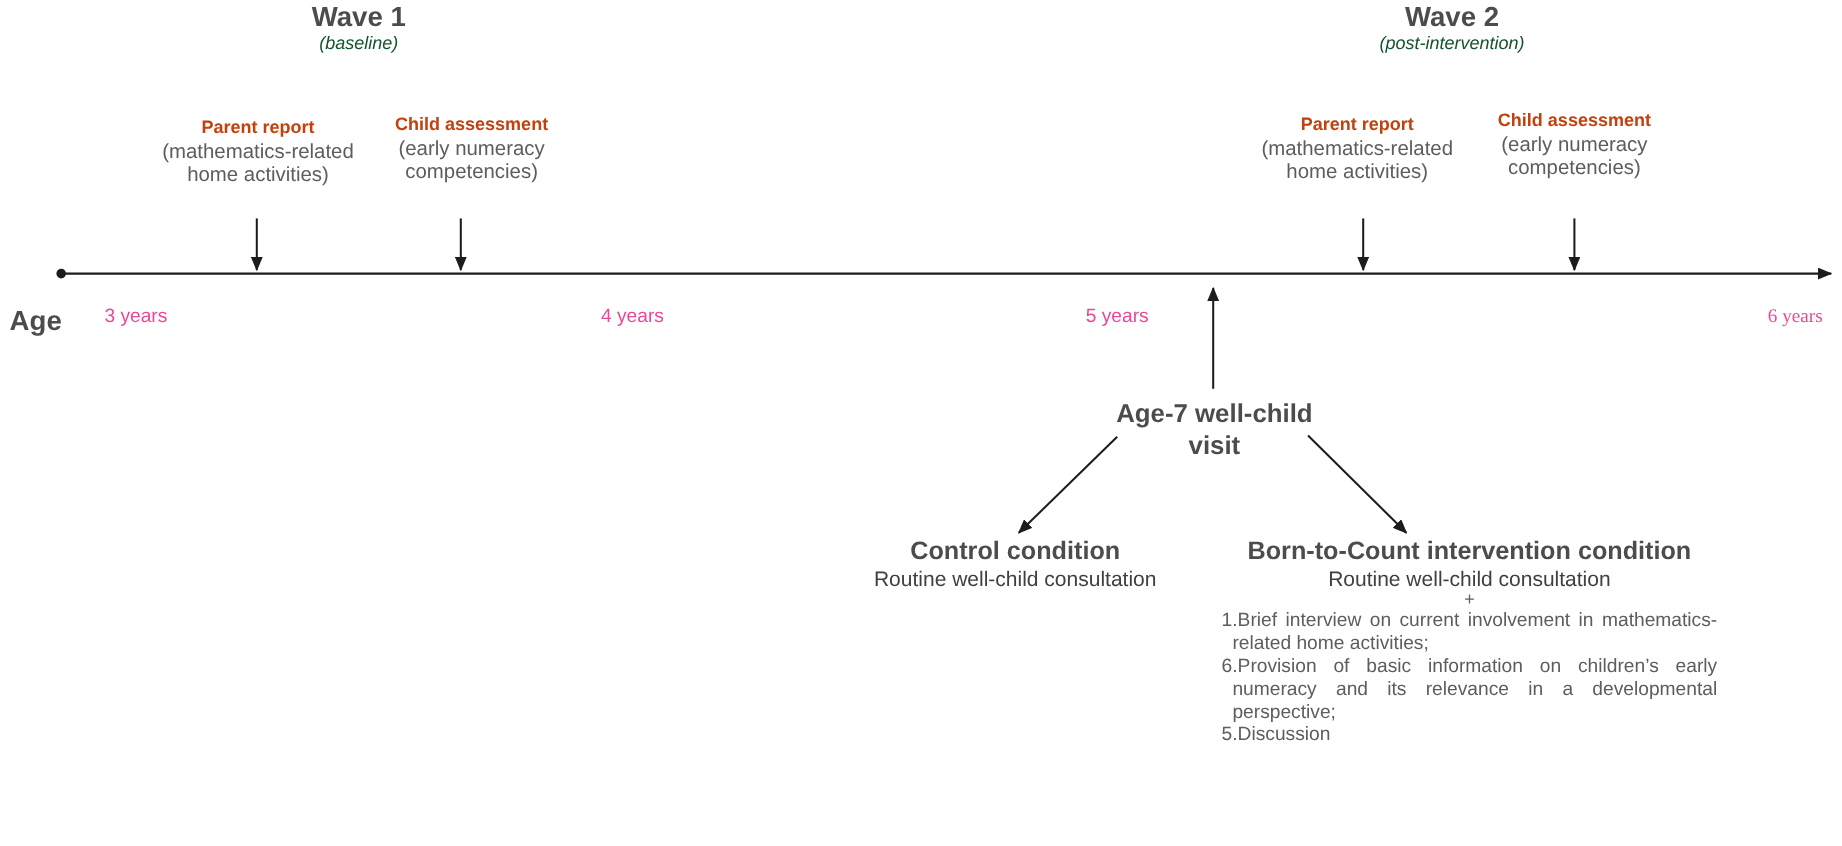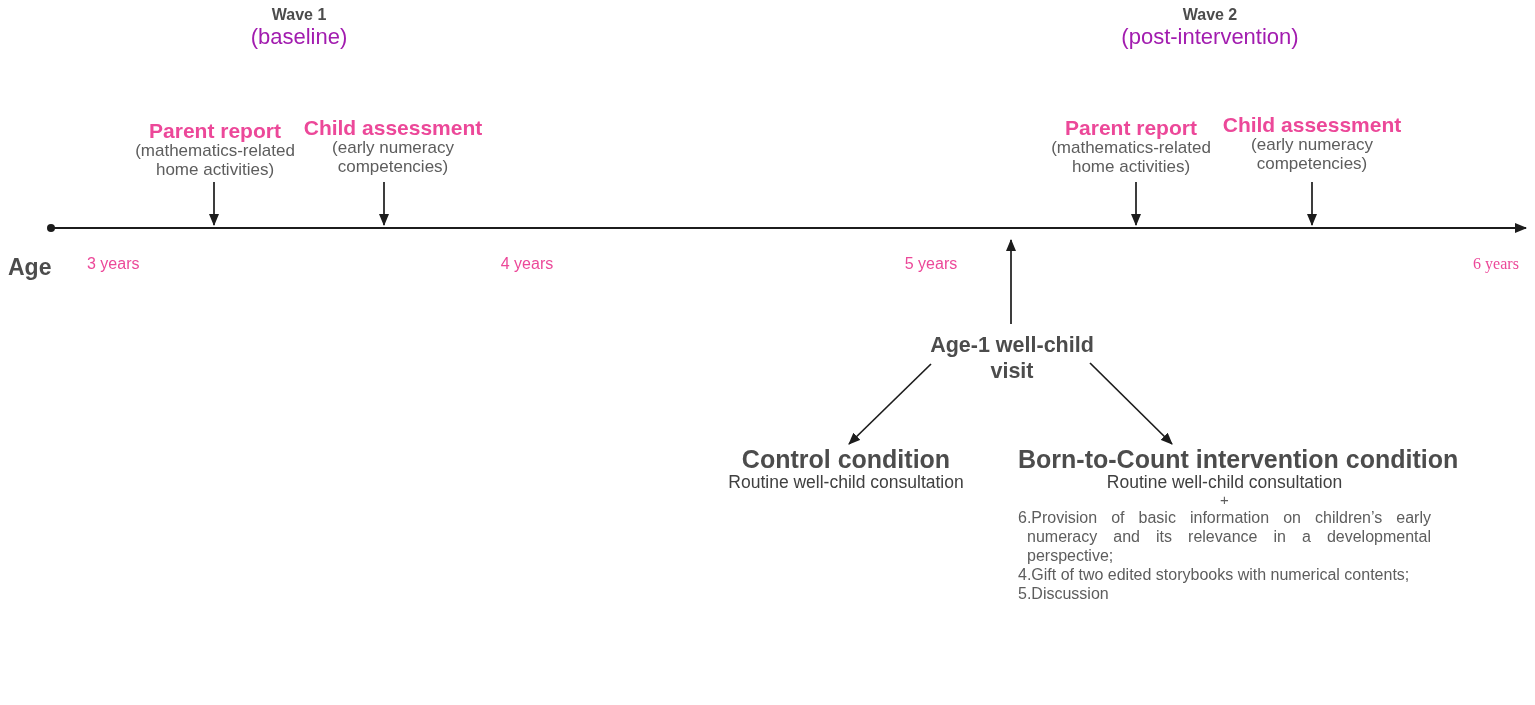--- a/index.html
+++ b/index.html
@@ -7,33 +7,33 @@
     position:relative;
     width:1535px;height:705px;
     background:#ffffff;
     font-family:"Liberation Sans", sans-serif;
     overflow:hidden;
   }
   .abs{position:absolute;}
   .cx{transform:translateX(-50%);}
   .center{text-align:center;}
 
-  .wave-title{font-size:16px;font-weight:bold;color:#4c4c4c;line-height:25px;}
-  .wave-subtitle{font-size:22px;color:#a21caf;line-height:20px;}
+  .wave-title{font-size:23px;font-weight:bold;color:#4c4c4c;line-height:25px;}
+  .wave-subtitle{font-size:15px;color:#14532d;line-height:20px;font-style:italic;}
 
   .assess{white-space:nowrap;}
-  .assess-title{font-size:21px;font-weight:bold;color:#ec4899;line-height:23px;margin-top:24px;}
+  .assess-title{font-size:15px;font-weight:bold;color:#c2410c;line-height:23px;}
   .assess-detail{font-size:17px;color:#5d5d5d;line-height:18.5px;}
 
   .age-label{font-size:23px;font-weight:bold;color:#4c4c4c;}
   .tick{font-size:16px;color:#ec4899;white-space:nowrap;}
 
   .visit-title{font-size:21.5px;font-weight:bold;color:#4c4c4c;line-height:26px;}
 
-  .cond-title{font-size:25px;font-weight:bold;color:#4c4c4c;line-height:23px;white-space:nowrap;}
+  .cond-title{font-size:21px;font-weight:bold;color:#4c4c4c;line-height:23px;white-space:nowrap;}
   .cond-subtitle{font-size:17.5px;color:#404040;line-height:19px;margin-top:2px;}
   .plus-sign{font-size:15px;color:#5d5d5d;line-height:16px;}
 
   .btc-list{width:413px;font-size:16px;line-height:19px;color:#5d5d5d;}
   .btc-item{text-align:justify;padding-left:9px;text-indent:-9px;}
 
   svg{position:absolute;top:0;left:0;}
 </style>
 </head>
 <body>
@@ -93,33 +93,33 @@
     <div class="assess-detail">competencies)</div>
   </div>
 
   <div class="abs age-label" style="left:8px;top:254px;text-align:right;">Age</div>
   <div class="abs tick" style="left:87px;top:255px;">3 years</div>
   <div class="abs cx tick" style="left:527px;top:255px;">4 years</div>
   <div class="abs cx tick" style="left:931px;top:255px;">5 years</div>
   <div class="abs cx tick" style="left:1496px;top:255px;font-family:Liberation Serif, serif;">6 years</div>
 
   <div class="abs cx center" style="left:1012px;top:332px;">
-    <div class="visit-title">Age-1 well-child</div>
+    <div class="visit-title">Age-7 well-child</div>
     <div class="visit-title">visit</div>
   </div>
 
   <div class="abs cx center" style="left:846px;top:448px;">
     <div class="cond-title">Control condition</div>
     <div class="cond-subtitle">Routine well-child consultation</div>
   </div>
 
   <div class="abs" style="left:1018px;top:448px;width:413px;">
     <div class="center cond-title">Born-to-Count intervention condition</div>
     <div class="center cond-subtitle">Routine well-child consultation</div>
     <div class="center plus-sign">+</div>
     <div class="btc-list">
+      <div class="btc-item">1.Brief interview on current involvement in mathematics-related home activities;</div>
       <div class="btc-item">6.Provision of basic information on children’s early numeracy and its relevance in a developmental perspective;</div>
-      <div class="btc-item">4.Gift of two edited storybooks with numerical contents;</div>
       <div class="btc-item">5.Discussion</div>
     </div>
   </div>
 
 </div>
 
 </body></html>

